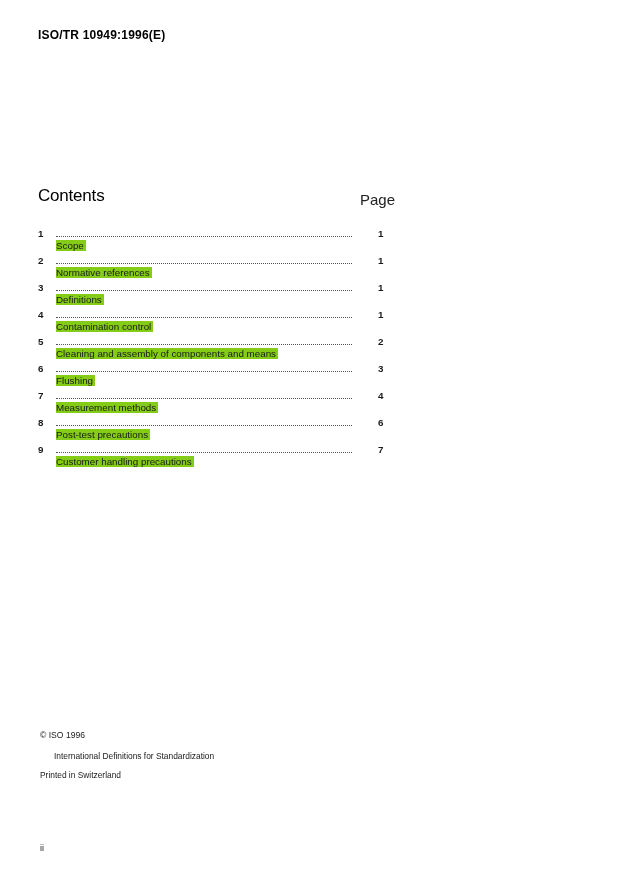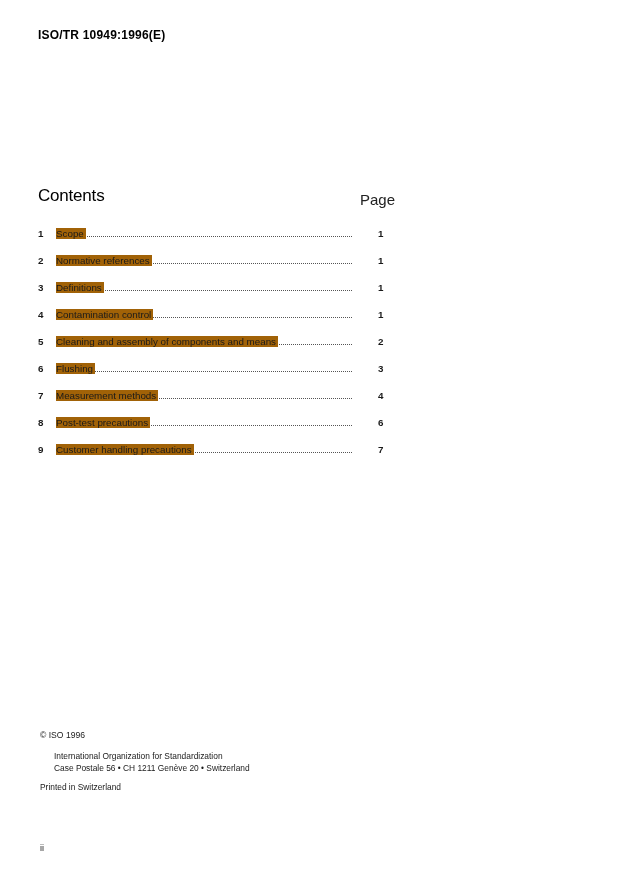--- a/index.html
+++ b/index.html
@@ -57,22 +57,22 @@
     position: absolute;
     left: 0;
     top: 4px;
     width: 16px;
     font-weight: bold;
     font-size: 9.8px;
   }
   .toc-text {
     position: absolute;
     left: 18px;
-    top: 4px;
-    background: #a16207;
+    top: 16px;
+    background: #84cc16;
     padding-right: 2px;
     white-space: nowrap;
   }
   .toc-leader {
     position: absolute;
     left: 18px;
     right: 36px;
     top: 12px;
     border-bottom: 1px dotted #555;
     height: 0;
@@ -195,21 +195,20 @@
       <div class="toc-leader"></div>
       <div class="toc-text">Customer handling precautions</div>
       <div class="toc-page">7</div>
     </div>
 
   </div>
 
   <div class="footer">
     <div class="copyright">©  ISO 1996</div>
     <div class="org">
-      <div>International Organization for Standardization</div>
-      <div>Case Postale 56 • CH 1211 Genève 20 • Switzerland</div>
+      <div>International Definitions for Standardization</div>
     </div>
     <div class="printed">Printed in Switzerland</div>
   </div>
 
   <div class="folio">ii</div>
 
 </div>
 
 </body></html>

